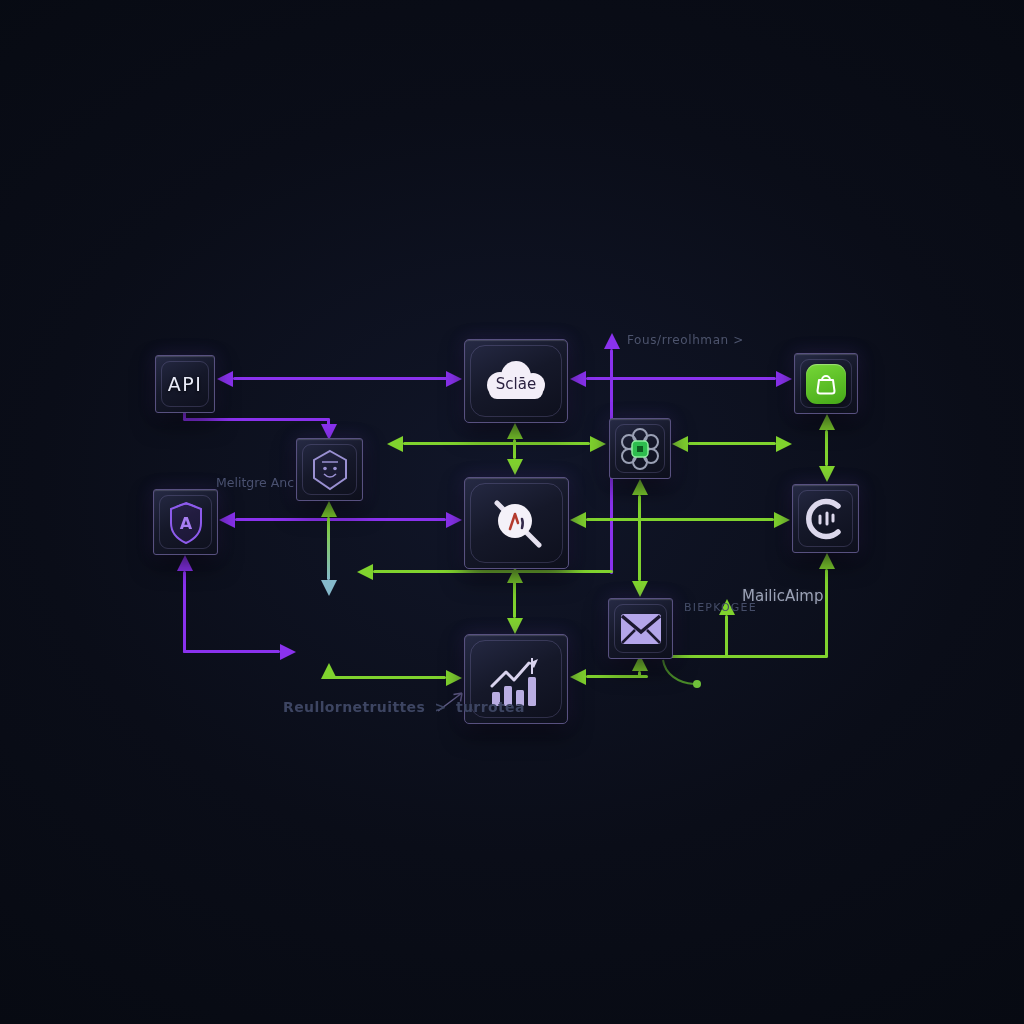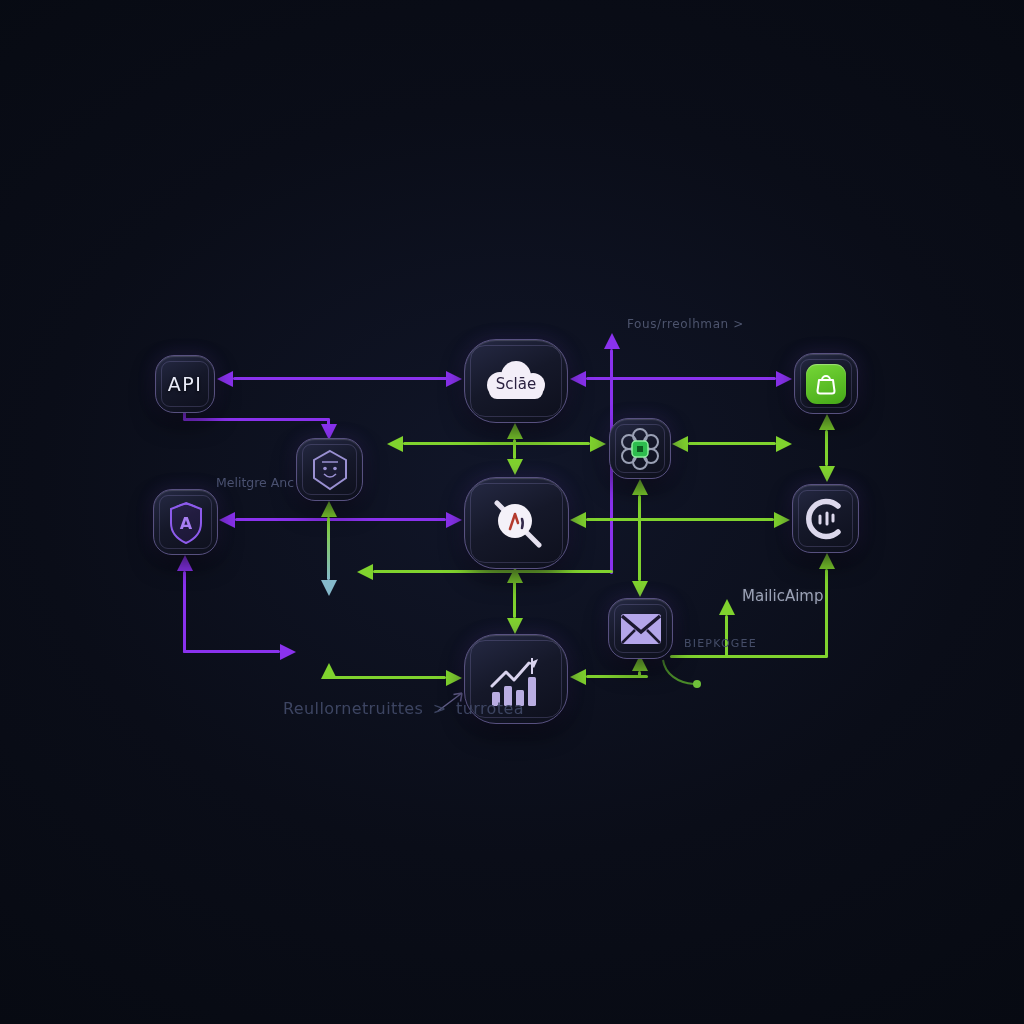--- a/index.html
+++ b/index.html
@@ -12,49 +12,49 @@
   .c-pu{--c:#8a32ee;} .c-gr{--c:#80d32e;} .c-te{--c:#85b9cb;}
   .line{position:absolute;background:var(--c);border-radius:2px;}
   .line.grad{background:linear-gradient(#80d32e,#85b9cb);}
   .ah{position:absolute;width:0;height:0;border:8px solid transparent;}
   .ah-up{border-top:0;border-bottom:16px solid var(--c);}
   .ah-down{border-bottom:0;border-top:16px solid var(--c);}
   .ah-left{border-left:0;border-right:16px solid var(--c);}
   .ah-right{border-right:0;border-left:16px solid var(--c);}
   
   .node{
-    position:absolute;border-radius:19px;
+    position:absolute;border-radius:3px;
     background:linear-gradient(155deg,#262a45 0%,#151829 48%,#0d0f1c 100%);
     border:1.5px solid #585180;
     box-shadow:0 10px 22px rgba(0,0,0,.55),0 0 18px rgba(116,78,220,.18),inset 0 1px 1px rgba(255,255,255,.16);
     display:flex;align-items:center;justify-content:center;
   }
   .node::before{
     content:'';position:absolute;inset:5px;border-radius:9px;
     border:1px solid rgba(165,155,225,.22);pointer-events:none;
   }
-  .node.lg{border-radius:32px;}
+  .node.lg{border-radius:5px;}
   .node.lg::before{border-radius:15px;}
   .node-label{
     color:#e9ebf7;font-size:20px;letter-spacing:1.5px;font-weight:500;
     text-shadow:0 1px 3px rgba(0,0,0,.7);position:relative;
   }
   .green-chip{
     width:40px;height:40px;border-radius:11px;
     background:linear-gradient(160deg,#76d737,#45a818);
     box-shadow:0 2px 6px rgba(0,0,0,.45),inset 0 1px 1px rgba(255,255,255,.35);
     display:flex;align-items:center;justify-content:center;position:relative;
   }
   
   .flabel{position:absolute;white-space:nowrap;}
   .lbl-top{color:#4d546d;font-size:12px;letter-spacing:.6px;}
   .lbl-left{color:#4a5170;font-size:12.5px;}
   .lbl-mailchimp{color:#9ba2b6;font-size:15px;font-weight:500;text-shadow:0 0 4px rgba(255,255,255,.12);}
   .lbl-badge{color:#454d68;font-size:11px;letter-spacing:1.2px;}
-  .lbl-bottom{color:#3d4562;font-size:16px;letter-spacing:.4px;word-spacing:4px;}
+  .lbl-bottom{color:#3d4562;font-size:14px;letter-spacing:.4px;word-spacing:4px;font-weight:bold;}
   .deco{position:absolute;left:0;top:0;pointer-events:none;}
 </style>
 </head>
 <body>
 
 <div class="canvas">
 
   <span class="ah ah-left c-pu" style="left:217px;top:371px"></span>
   <span class="line c-pu" style="left:233px;top:377px;width:219px;height:3px"></span>
   <span class="ah ah-right c-pu" style="left:446px;top:371px"></span>
@@ -226,19 +226,19 @@
         <rect x="22" y="36" width="8" height="20" rx="1.5"></rect>
         <rect x="34" y="40" width="8" height="16" rx="1.5"></rect>
         <rect x="46" y="27" width="8" height="29" rx="1.5"></rect>
       </g>
       <path d="M10 36 L24 22 L32 30 L47 13" stroke="#d9d3ee" stroke-width="3" fill="none" stroke-linecap="round" stroke-linejoin="round"></path>
       <path d="M47 13 l9 -4 l-4 9 z" fill="#d9d3ee"></path>
       <path d="M50 8 v16" stroke="#d9d3ee" stroke-width="2"></path>
     </svg>
   </div>
 
-  <div class="flabel lbl-top" style="left:627px;top:317px">Fous/rreolhman &gt;</div>
+  <div class="flabel lbl-top" style="left:627px;top:333px">Fous/rreolhman &gt;</div>
   <div class="flabel lbl-left" style="left:216px;top:475px">Melitgre Anc</div>
   <div class="flabel lbl-mailchimp" style="left:742px;top:587px">MailicAimp</div>
-  <div class="flabel lbl-badge" style="left:684px;top:637px">BIEPKOGEE</div>
+  <div class="flabel lbl-badge" style="left:684px;top:601px">BIEPKOGEE</div>
   <div class="flabel lbl-bottom" style="left:283px;top:699px">Reullornetruittes &gt; turrotea</div>
 
 </div>
 
 </body></html>

